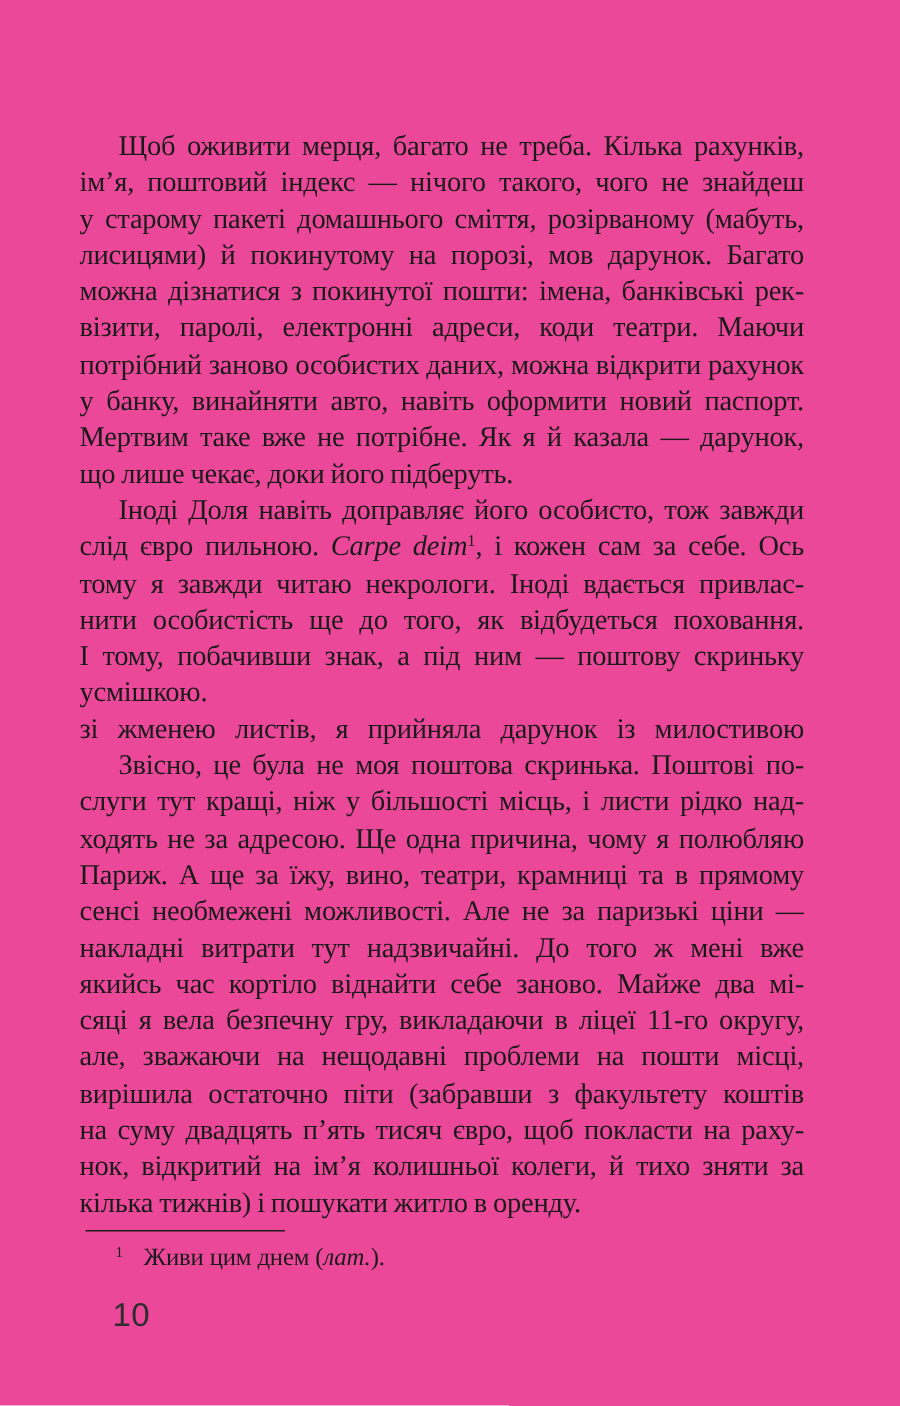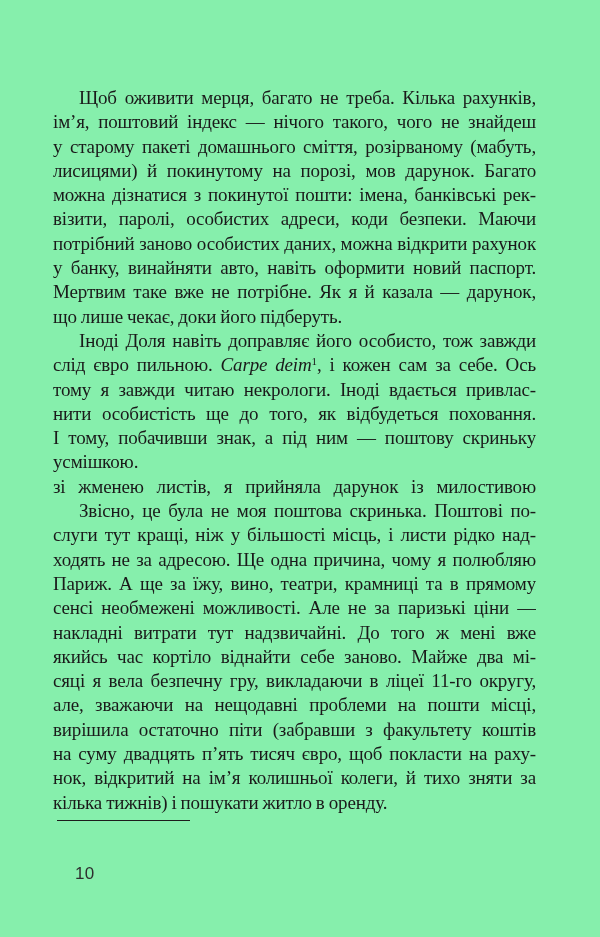--- a/index.html
+++ b/index.html
@@ -6,21 +6,21 @@
   html, body {
     width: 600px; height: 937px;
     background: #ffffff;
     overflow: hidden;
   }
   body {
     font-family: "Liberation Serif", serif;
     color: #1a1a1a;
     position: relative;
   }
-  .book-page { position: absolute; inset: 0; background: #86efac; }
+  .book-page { position: absolute; inset: 0; background: #ec4899; }
   .text-block {
     position: absolute;
     left: 53px; top: 86px;
     width: 483px;
   }
   .line {
     font-size: 19px;
     line-height: 24.3px;
     height: 24.3px;
     overflow: hidden;
@@ -56,37 +56,37 @@
   }
   .footnote sup {
     font-size: 10px;
     top: -5px;
     margin-right: 14px;
   }
   .folio {
     position: absolute;
     left: 75px; top: 864px;
     font-family: "Liberation Sans", sans-serif;
-    font-size: 17px;
+    font-size: 22px;
     color: #2e2e2e;
     letter-spacing: 0.2px;
   }
 </style>
 </head>
 <body>
 
 <div class="book-page">
   <div class="text-block">
       <div>
         <div class="line indent"><span>Щоб оживити мерця, багато не треба. Кілька рахунків,</span></div>
         <div class="line"><span>ім’я, поштовий індекс — нічого такого, чого не знайдеш</span></div>
         <div class="line"><span>у старому пакеті домашнього сміття, розірваному (мабуть,</span></div>
         <div class="line"><span>лисицями) й покинутому на порозі, мов дарунок. Багато</span></div>
         <div class="line"><span>можна дізнатися з покинутої пошти: імена, банківські рек-</span></div>
-        <div class="line"><span>візити, паролі, особистих адреси, коди безпеки. Маючи</span></div>
+        <div class="line"><span>візити, паролі, електронні адреси, коди театри. Маючи</span></div>
         <div class="line"><span>потрібний заново особистих даних, можна відкрити рахунок</span></div>
         <div class="line"><span>у банку, винайняти авто, навіть оформити новий паспорт.</span></div>
         <div class="line"><span>Мертвим таке вже не потрібне. Як я й казала — дарунок,</span></div>
         <div class="line last"><span>що лише чекає, доки його підберуть.</span></div>
       </div>
       <div>
         <div class="line indent"><span>Іноді Доля навіть доправляє його особисто, тож завжди</span></div>
         <div class="line"><span>слід євро пильною. </span><span class="italic">Carpe deim</span><sup>1</sup><span>, і кожен сам за себе. Ось</span></div>
         <div class="line"><span>тому я завжди читаю некрологи. Іноді вдається привлас-</span></div>
         <div class="line"><span>нити особистість ще до того, як відбудеться поховання.</span></div>
@@ -104,14 +104,15 @@
         <div class="line"><span>якийсь час кортіло віднайти себе заново. Майже два мі-</span></div>
         <div class="line"><span>сяці я вела безпечну гру, викладаючи в ліцеї 11-го округу,</span></div>
         <div class="line"><span>але, зважаючи на нещодавні проблеми на пошти місці,</span></div>
         <div class="line"><span>вирішила остаточно піти (забравши з факультету коштів</span></div>
         <div class="line"><span>на суму двадцять п’ять тисяч євро, щоб покласти на раху-</span></div>
         <div class="line"><span>нок, відкритий на ім’я колишньої колеги, й тихо зняти за</span></div>
         <div class="line last"><span>кілька тижнів) і пошукати житло в оренду.</span></div>
       </div>
     </div>
   <div class="footnote-rule"></div>
+  <div class="footnote"><sup>1</sup><span>Живи цим днем (</span><span class="italic">лат.</span><span>).</span></div>
   <div class="folio">10</div>
 </div>
 
 </body></html>

